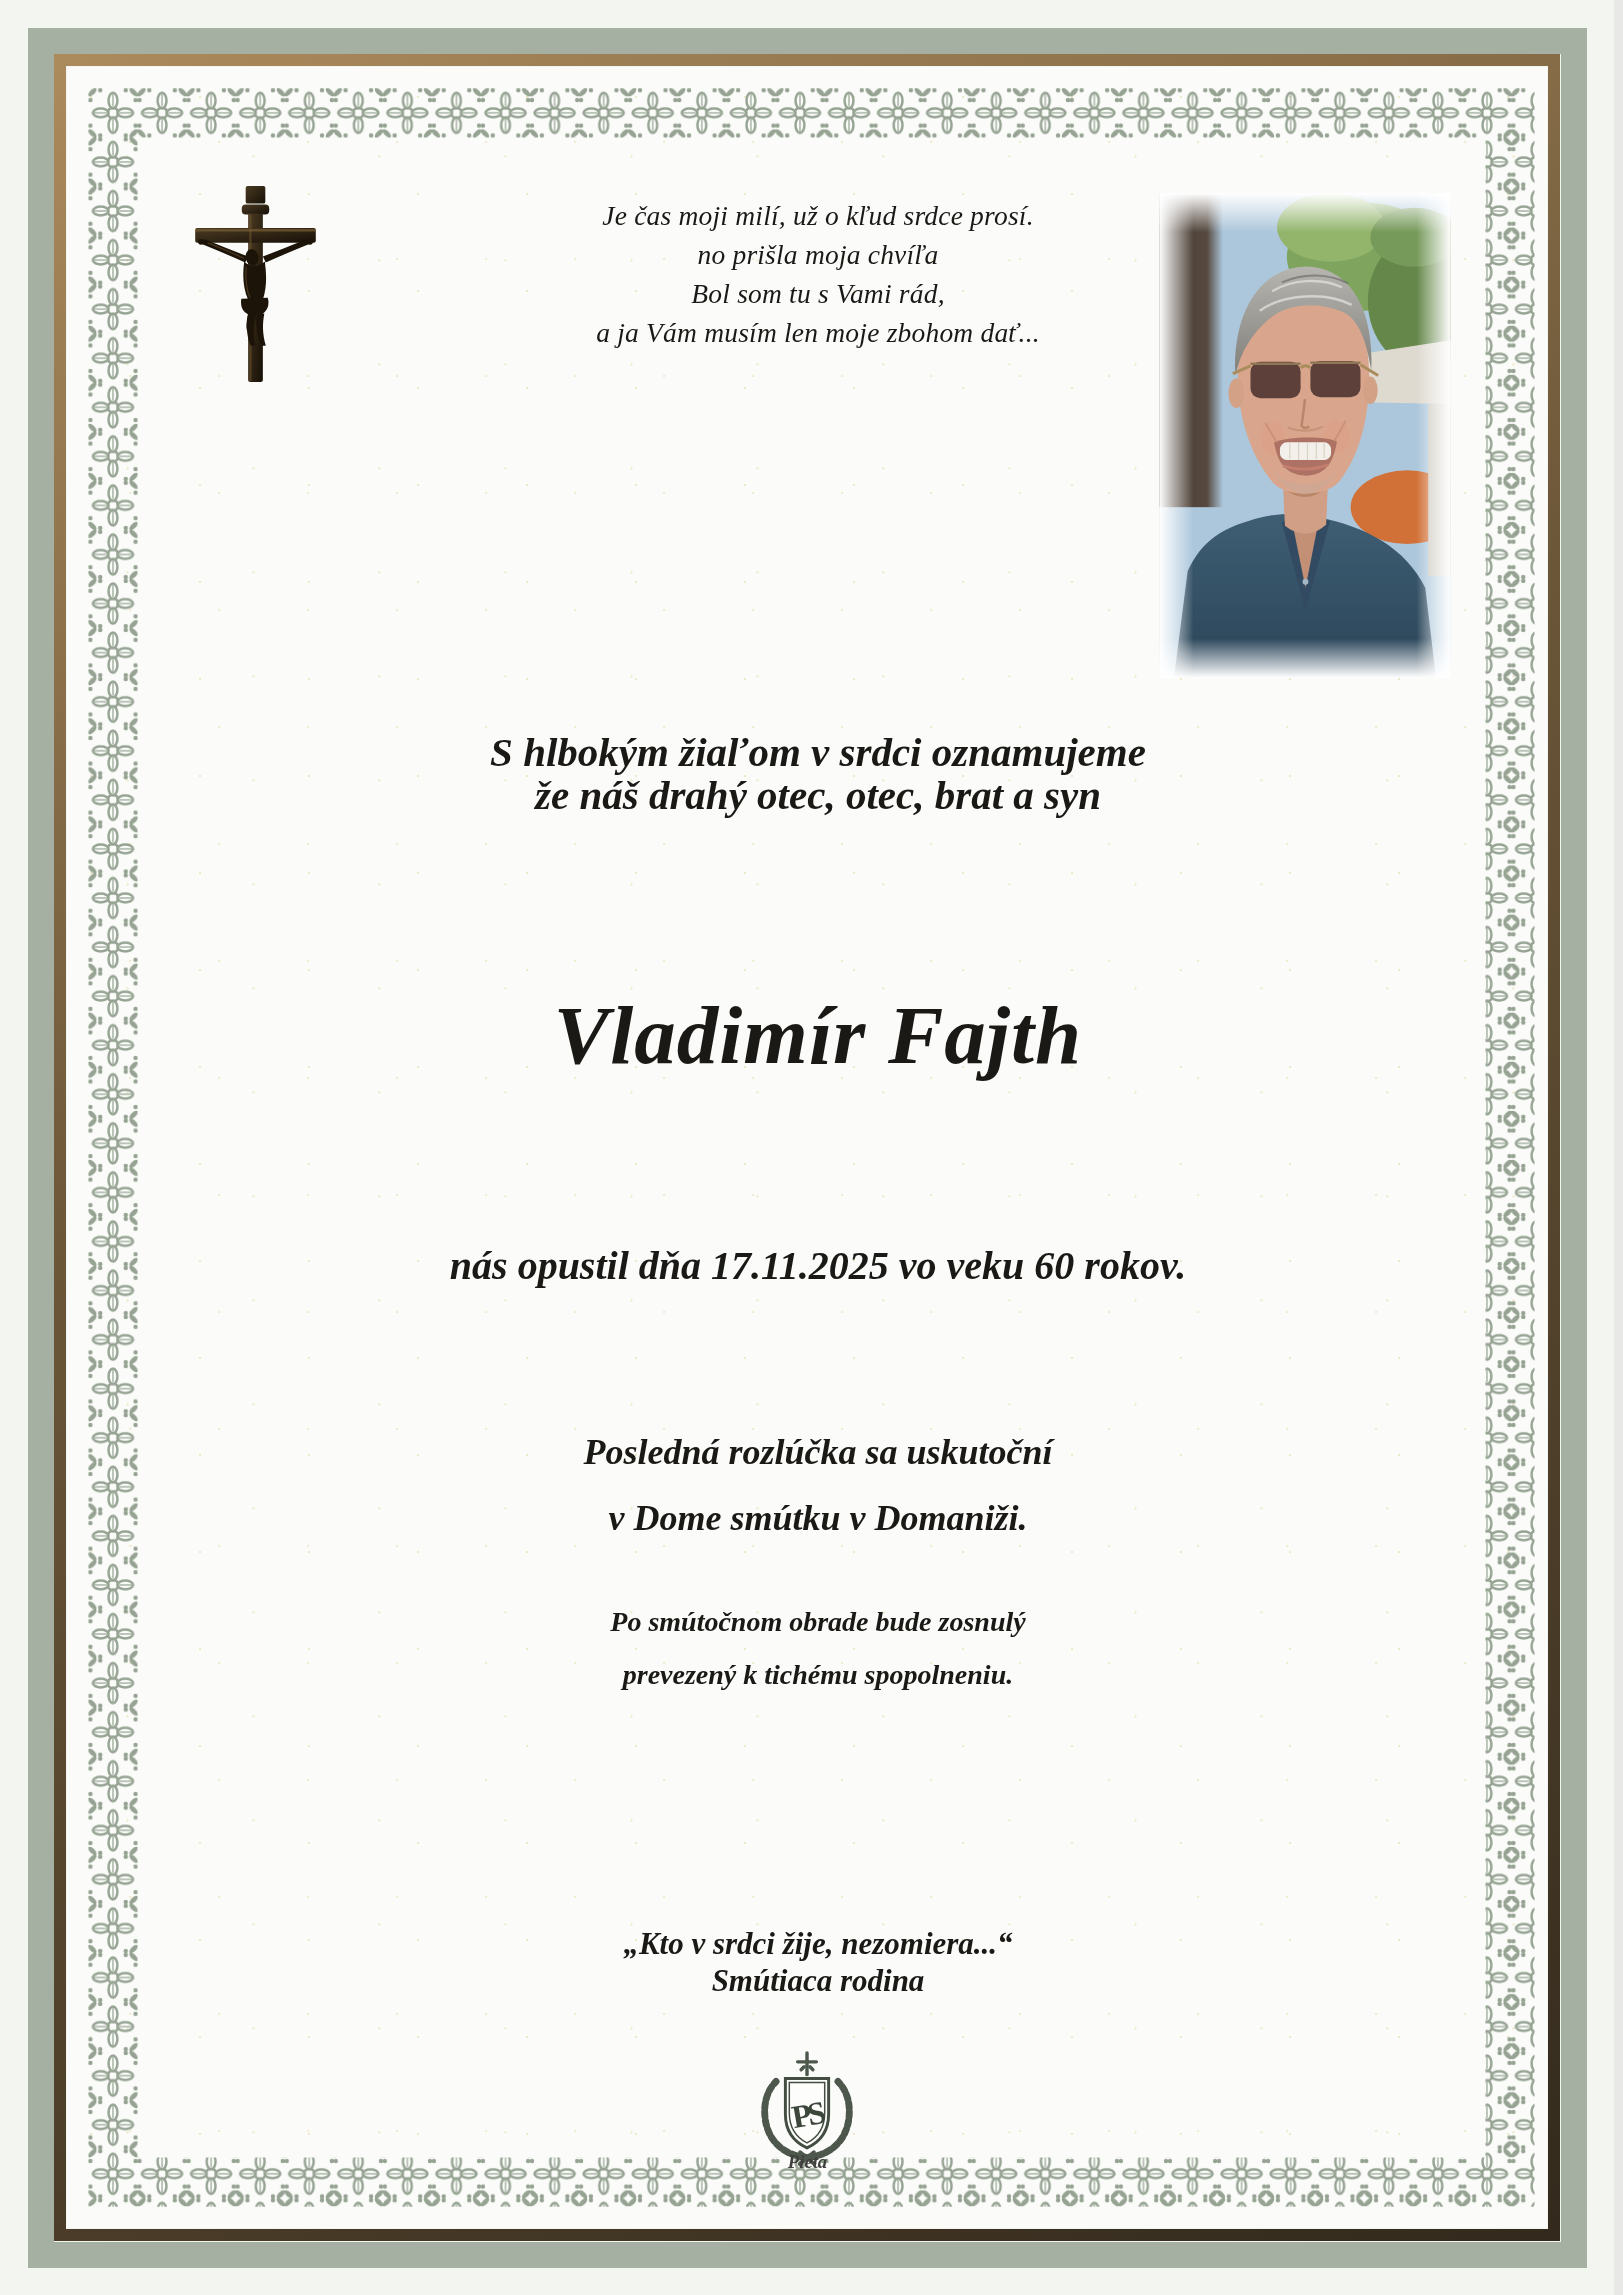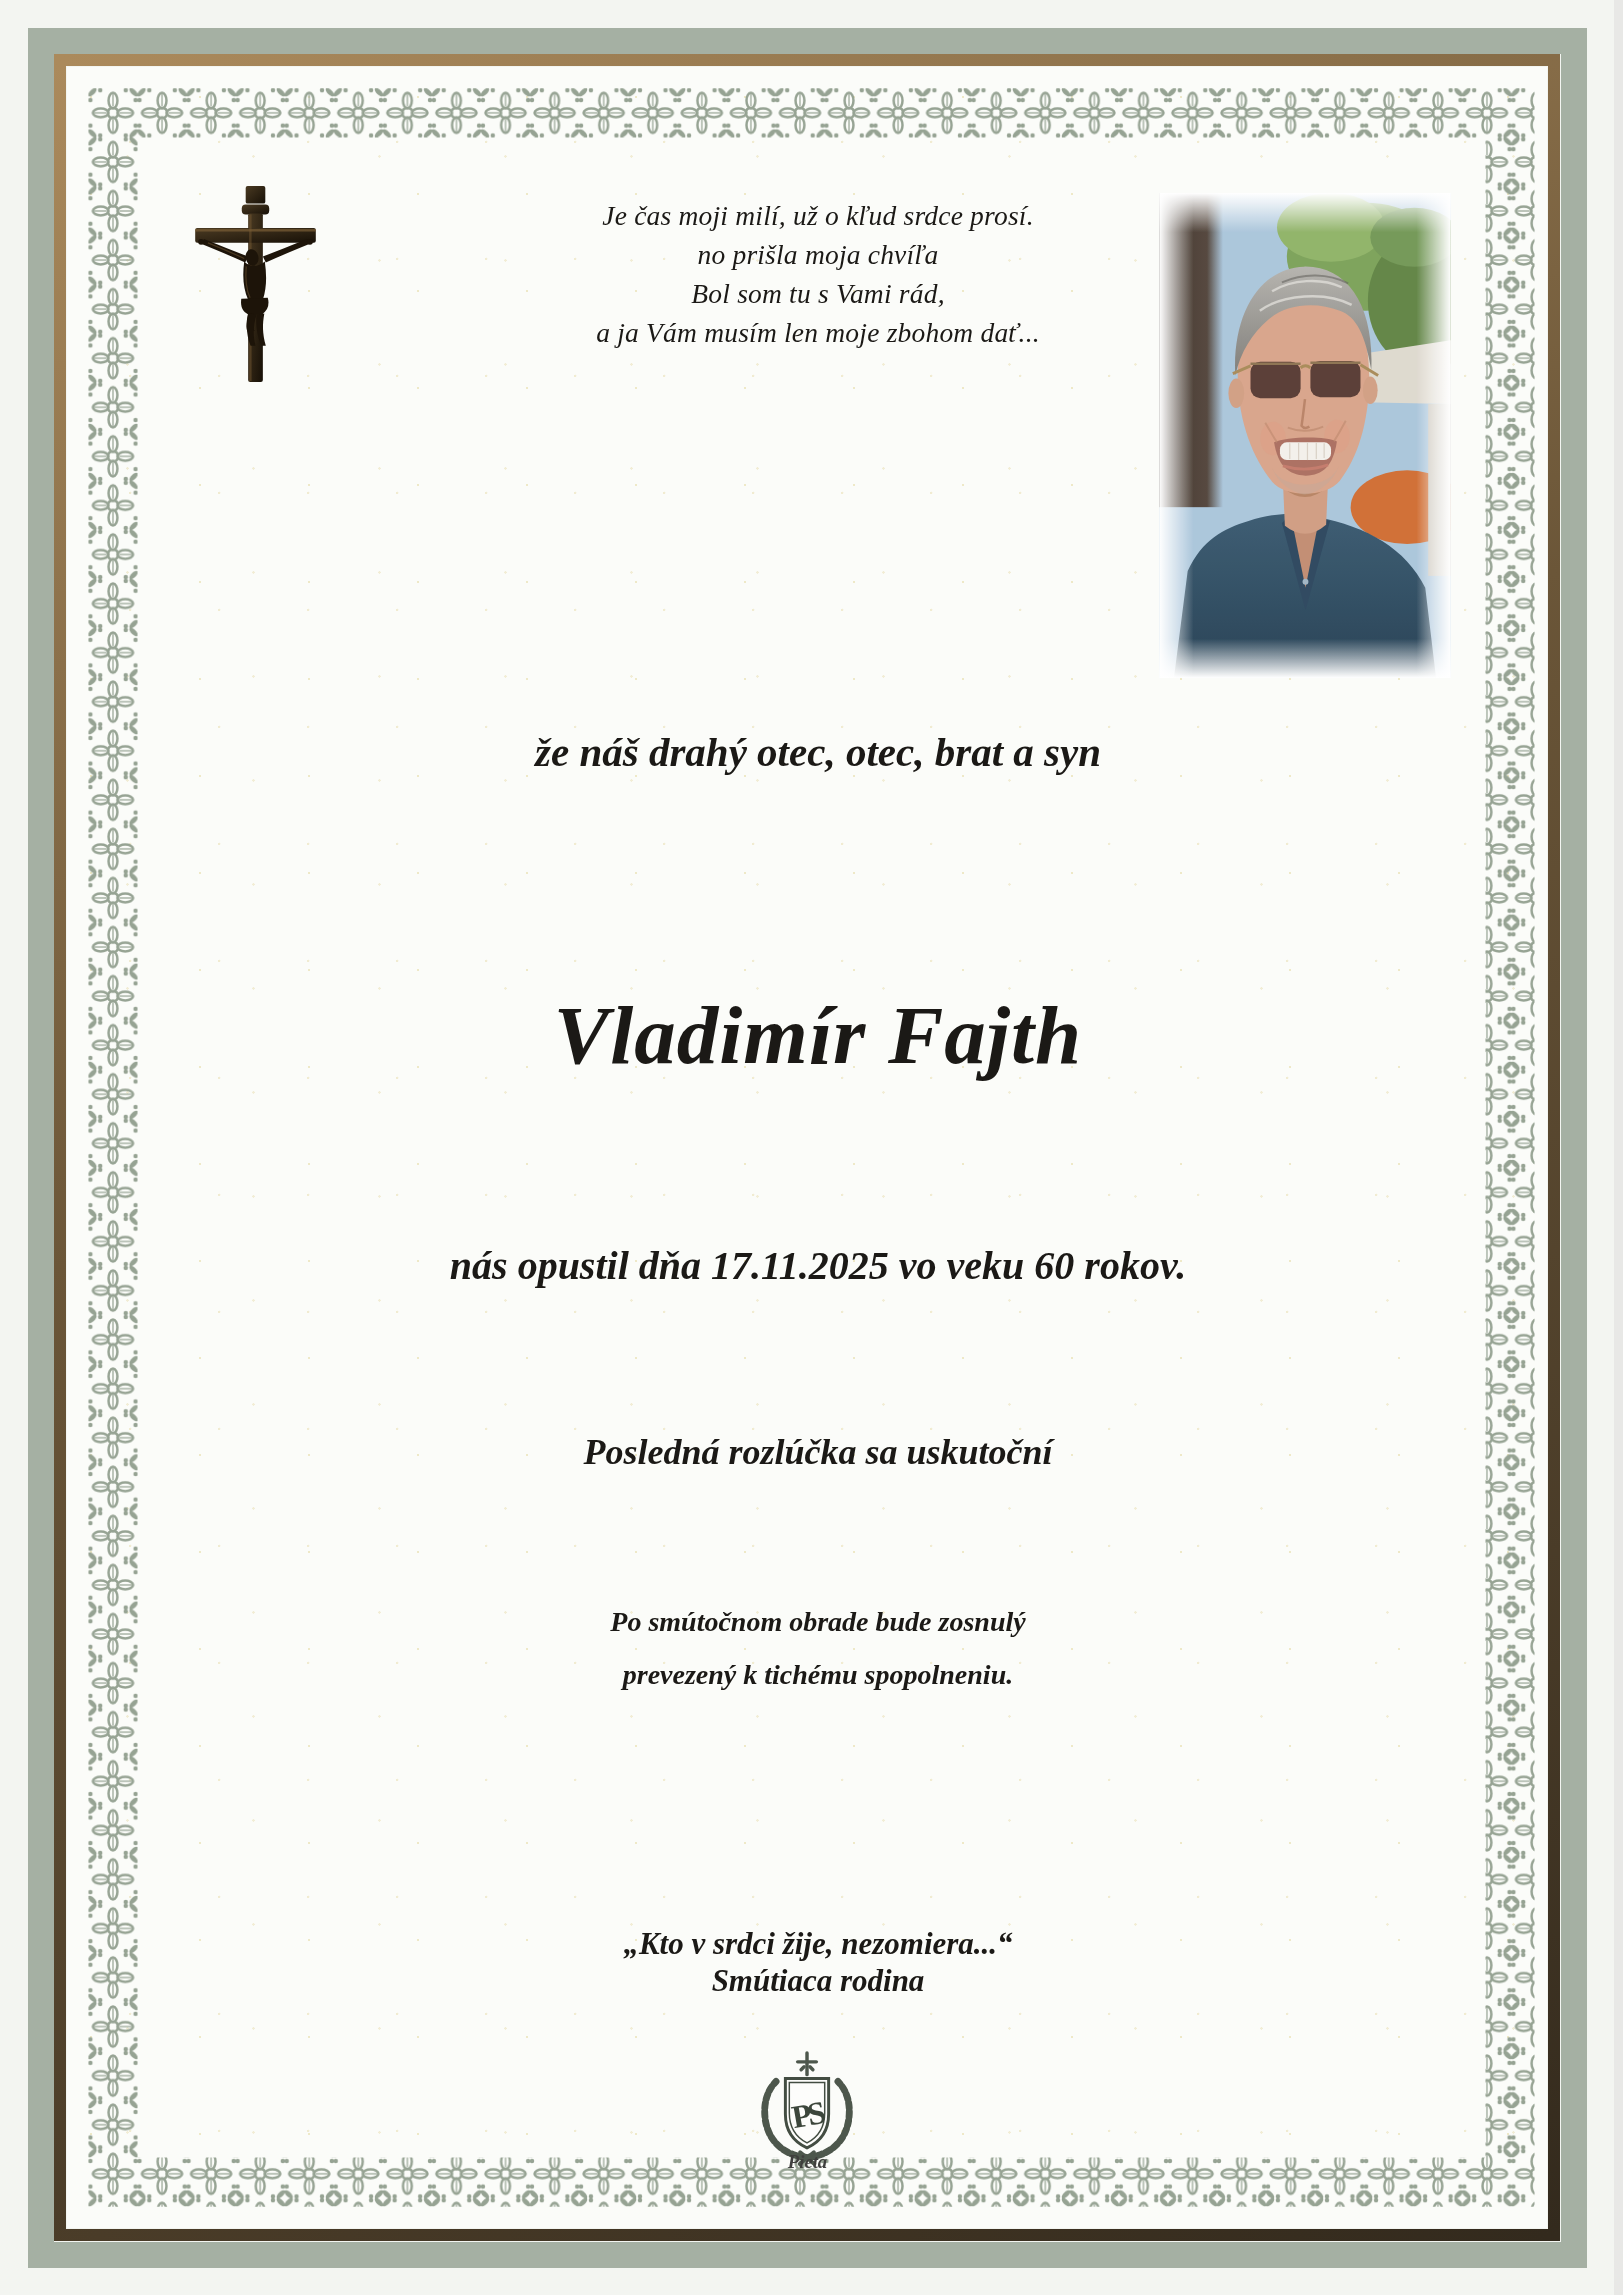--- a/index.html
+++ b/index.html
@@ -223,29 +223,31 @@
   </div>
 
   <div class="txt poem">
     <div>Je čas moji milí, už o kľud srdce prosí.</div>
     <div>no prišla moja chvíľa</div>
     <div>Bol som tu s Vami rád,</div>
     <div>a ja Vám musím len moje zbohom dať...</div>
   </div>
 
   <div class="txt announcement">
+    <div>S hlbokým žiaľom v srdci oznamujeme</div>
     <div>že náš drahý otec, otec, brat a syn</div>
   </div>
 
   <h1 class="txt name">Vladimír Fajth</h1>
 
   <div class="txt death-line">nás opustil dňa 17.11.2025 vo veku 60 rokov.</div>
 
   <div class="txt funeral">
     <div>Posledná rozlúčka sa uskutoční</div>
+    <div>v Dome smútku v Domaniži.</div>
   </div>
 
   <div class="txt cremation">
     <div>Po smútočnom obrade bude zosnulý</div>
     <div>prevezený k tichému spopolneniu.</div>
   </div>
 
   <div class="txt closing">
     <div>„Kto v srdci žije, nezomiera...“</div>
     <div>Smútiaca rodina</div>

